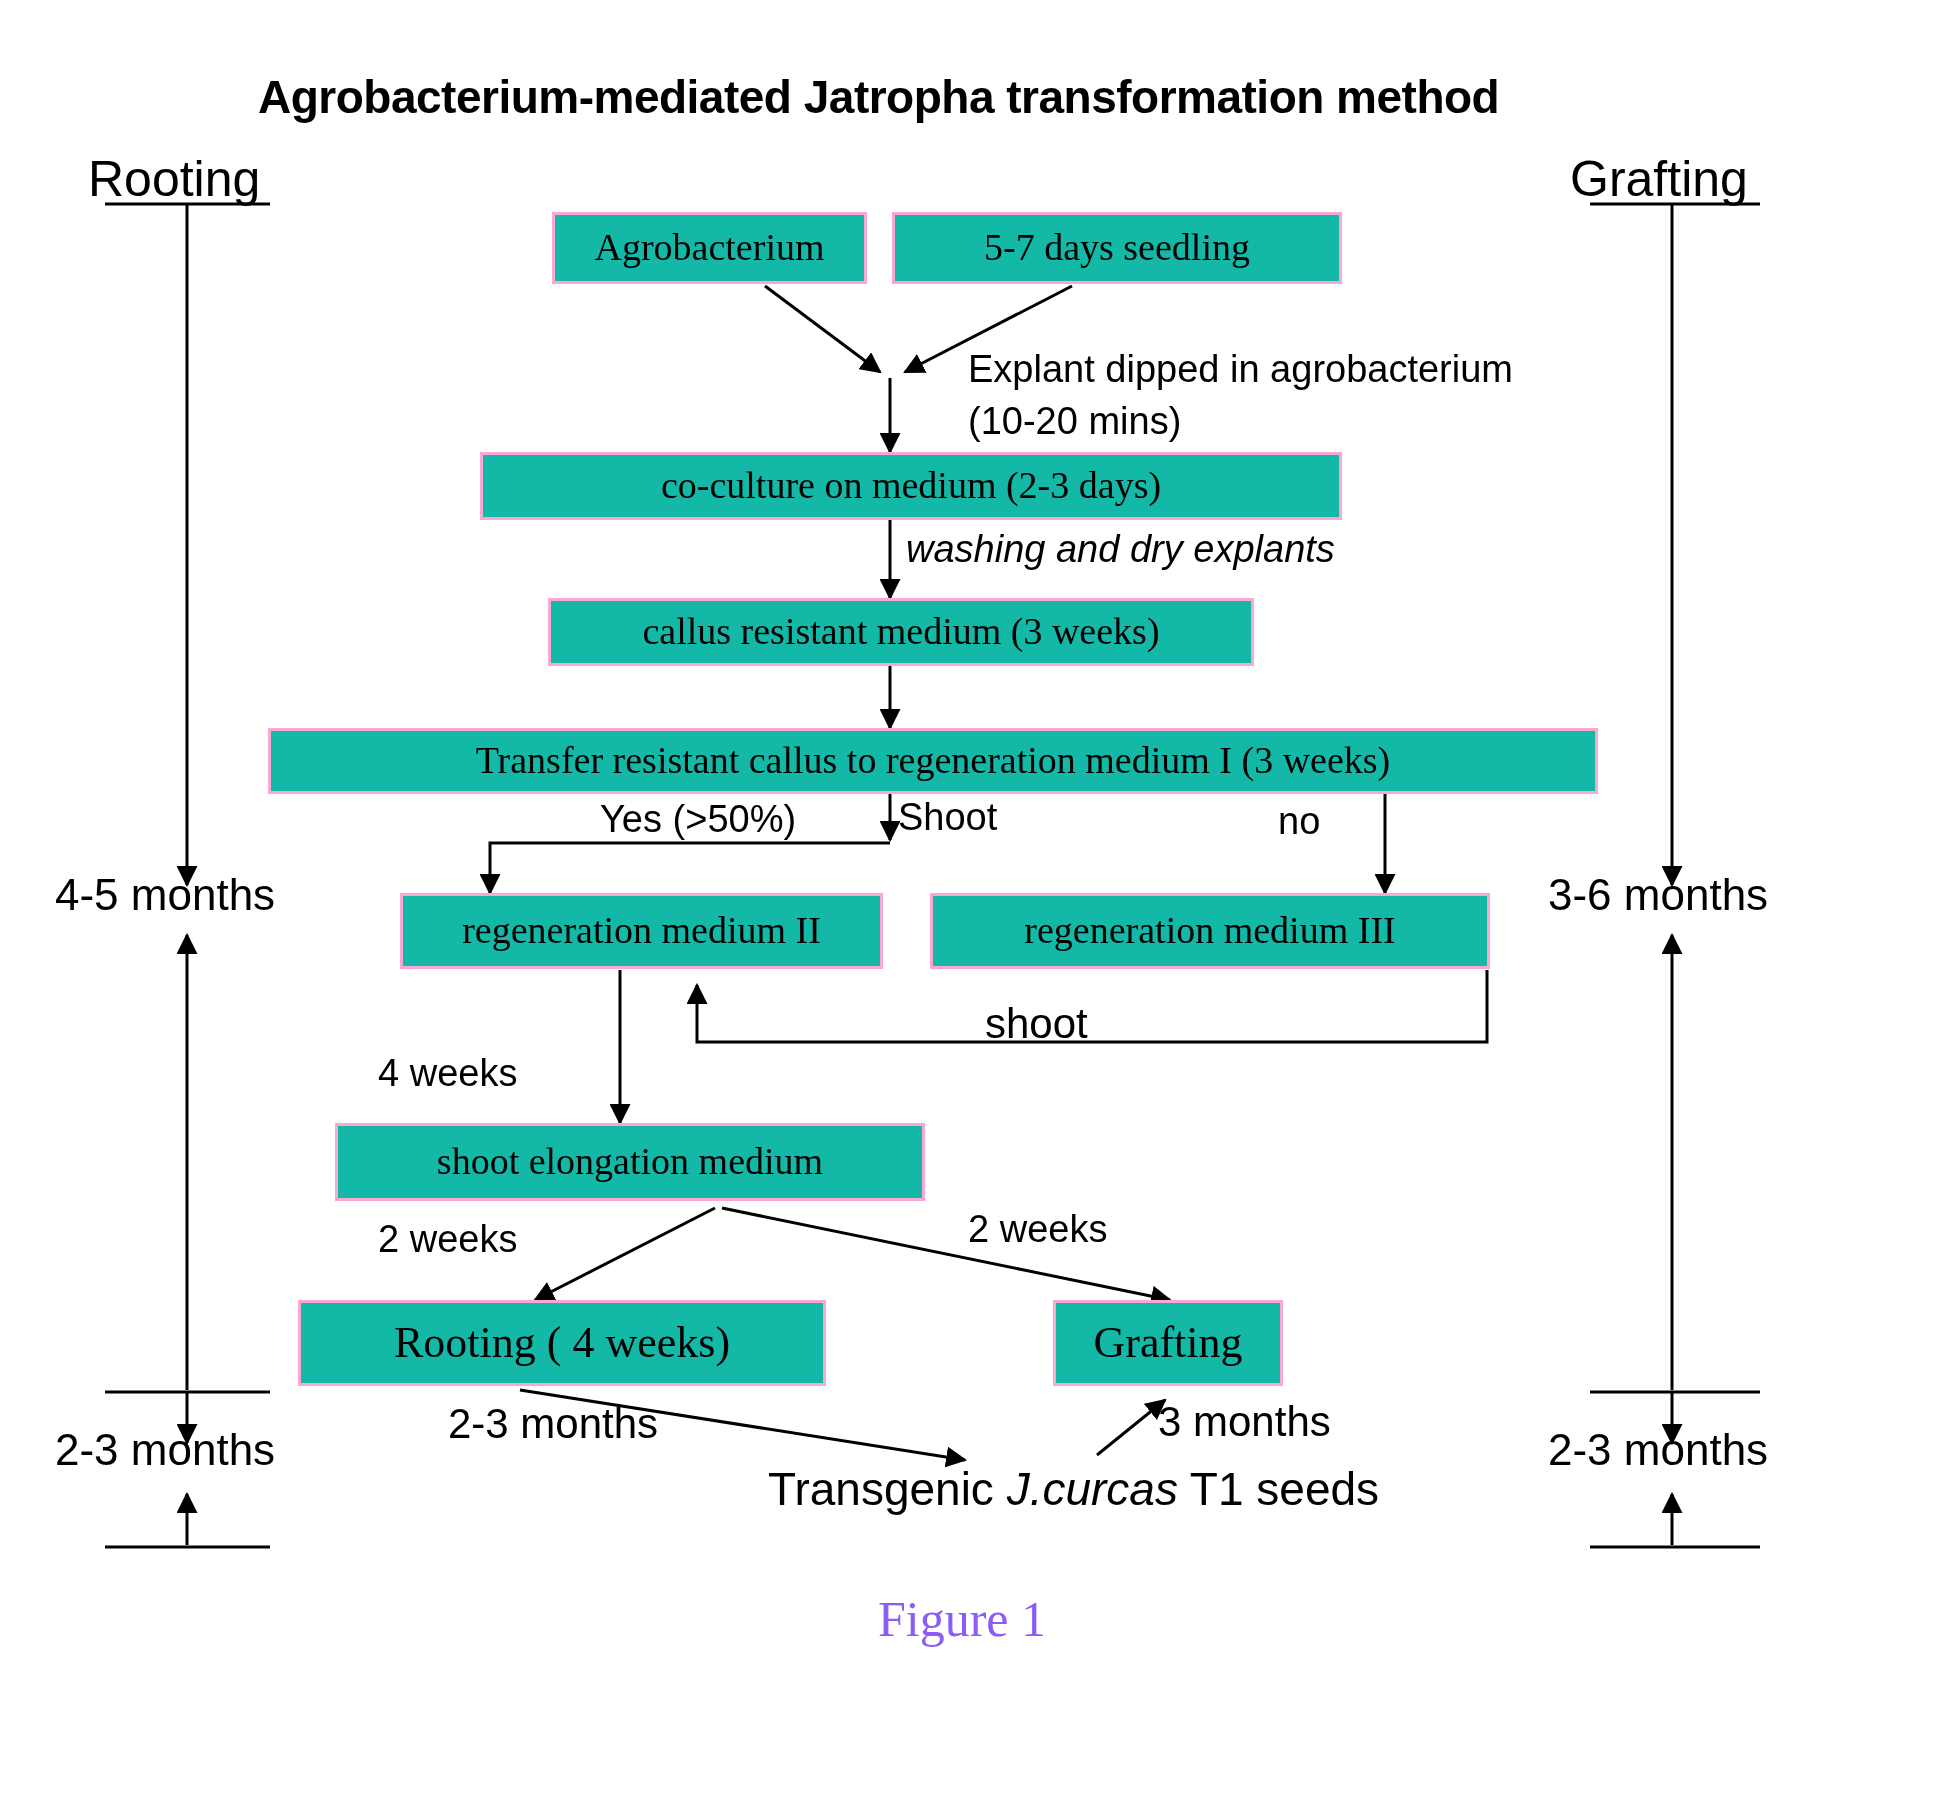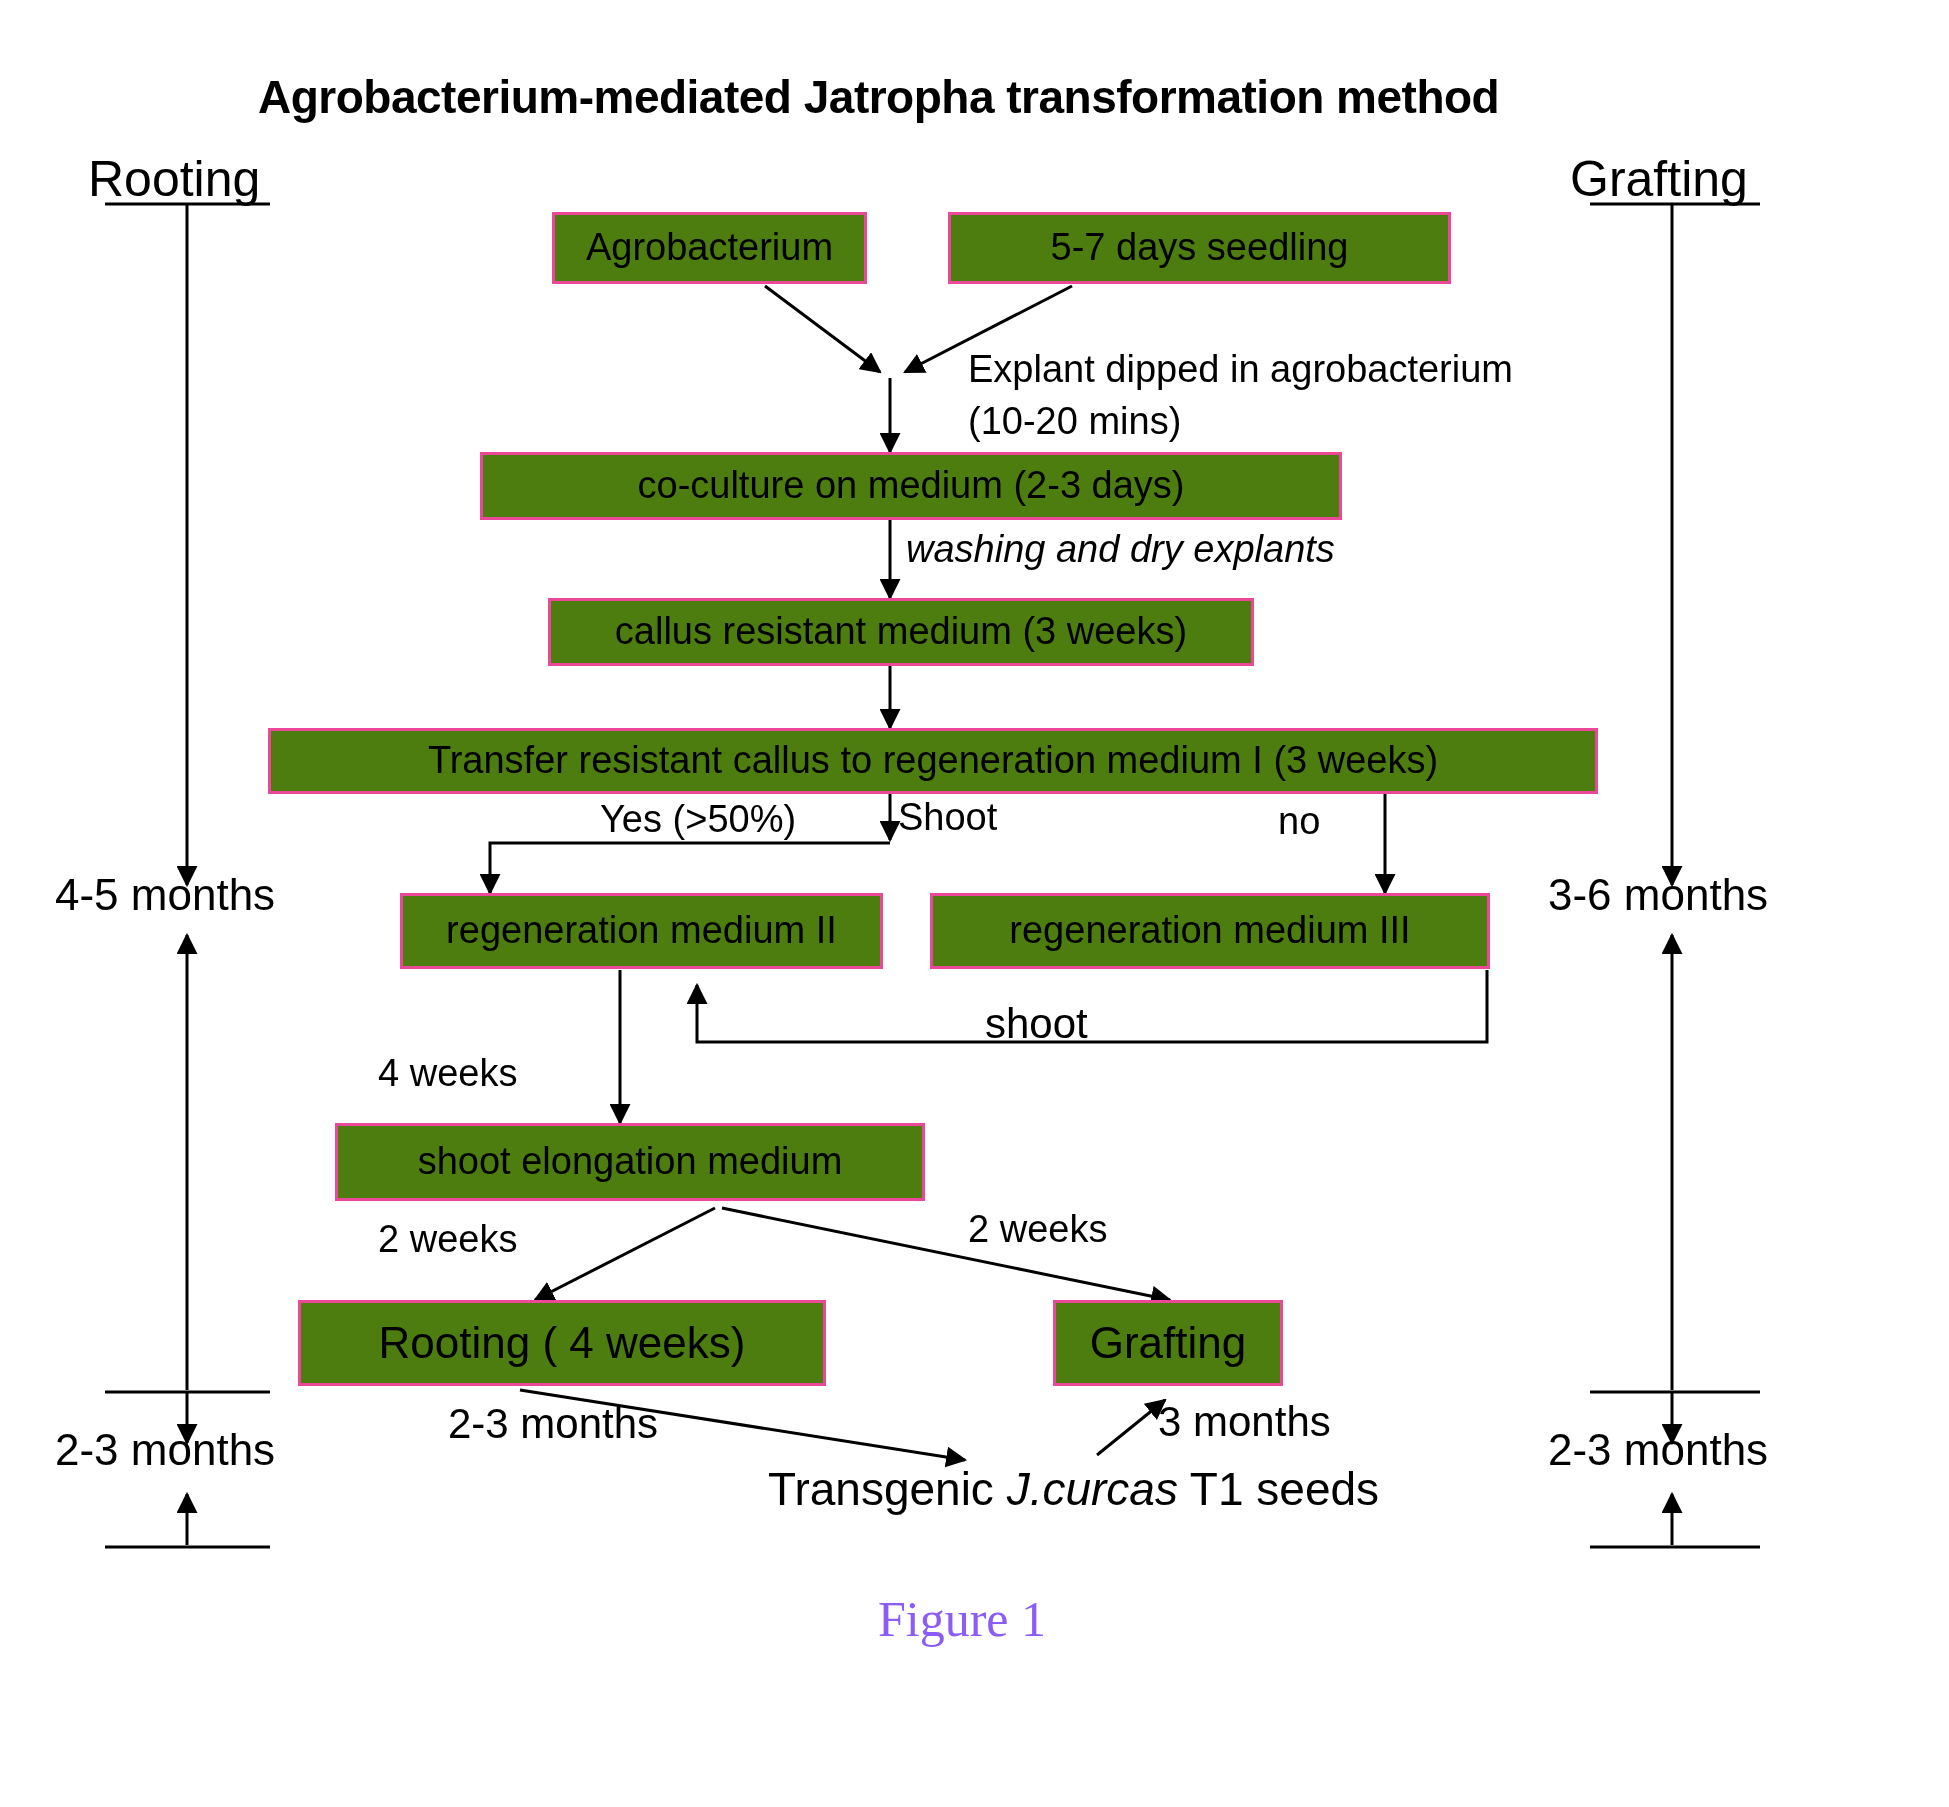--- a/index.html
+++ b/index.html
@@ -22,26 +22,26 @@
     position: absolute;
     left: 0;
     top: 0;
     width: 1949px;
     height: 1807px;
     pointer-events: none;
   }
   .node {
     position: absolute;
     box-sizing: border-box;
-    border: 3px solid #ec4899;
-    background: #4d7c0f;
+    border: 3px solid #f9a8d4;
+    background: #14b8a6;
     display: flex;
     align-items: center;
     justify-content: center;
-    font-family: Liberation Sans, sans-serif;
+    font-family: Liberation Serif, serif;
     font-size: 38px;
     line-height: 1.05;
     white-space: nowrap;
     color: #000;
   }
   .lbl {
     position: absolute;
     font-family: "Liberation Sans", sans-serif;
     font-size: 38px;
     white-space: nowrap;
@@ -142,21 +142,21 @@
   <div class="side-head" style="left:1570px; top:150px;">Grafting</div>
 
   <div class="lbl big" style="left:55px; top:870px;">4-5 months</div>
   <div class="lbl big" style="left:55px; top:1425px;">2-3 months</div>
 
   <div class="lbl big" style="left:1548px; top:870px;">3-6 months</div>
   <div class="lbl big" style="left:1548px; top:1425px;">2-3 months</div>
 
   <div class="node" style="left:552px; top:212px; width:315px; height:72px;">Agrobacterium</div>
 
-  <div class="node" style="left:948px; top:212px; width:503px; height:72px;">5-7 days seedling</div>
+  <div class="node" style="left:892px; top:212px; width:450px; height:72px;">5-7 days seedling</div>
 
   <div class="node" style="left:480px; top:452px; width:862px; height:68px;">co-culture on medium (2-3 days)</div>
 
   <div class="node" style="left:548px; top:598px; width:706px; height:68px;">callus resistant medium (3 weeks)</div>
 
   <div class="node" style="left:268px; top:728px; width:1330px; height:66px;">Transfer resistant callus to regeneration medium I  (3 weeks)</div>
 
   <div class="node" style="left:400px; top:893px; width:483px; height:76px;">regeneration medium II</div>
 
   <div class="node" style="left:930px; top:893px; width:560px; height:76px;">regeneration medium III</div>

